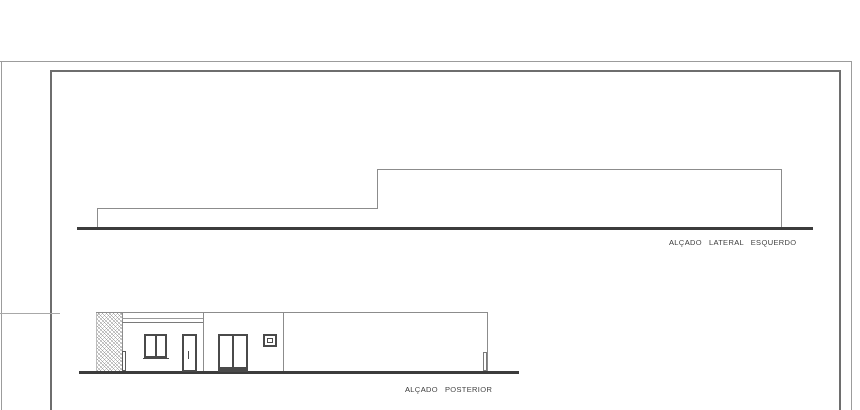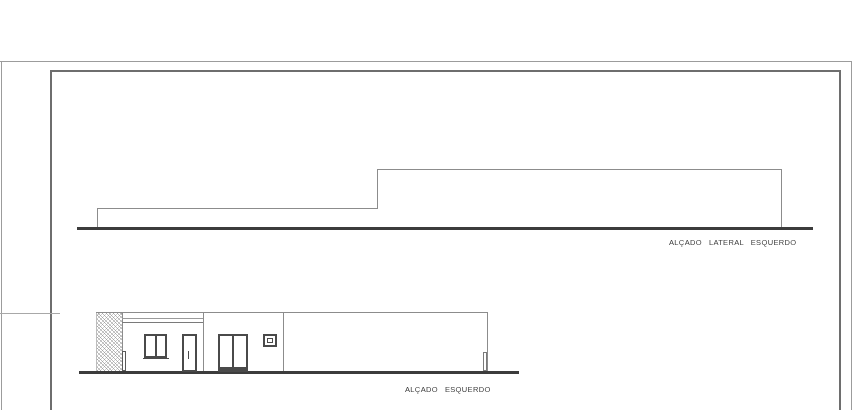--- a/index.html
+++ b/index.html
@@ -128,16 +128,16 @@
       <div class="mullion"></div>
       <div class="sill" style="left:0;right:0;bottom:0;height:2.5px;"></div>
     </div>
 
     <div class="opening" style="left:263px;top:334px;width:14px;height:12.5px;">
       <div class="inner-square"></div>
     </div>
 
     <div class="pipe" style="left:483px;top:352px;width:3.5px;height:19px;"></div>
 
-    <div class="caption" style="left:405px;top:385px;">ALÇADO ESQUERDO</div>
+    <div class="caption" style="left:405px;top:385px;">ALÇADO POSTERIOR</div>
   </div>
 
 </div>
 
 </body></html>

